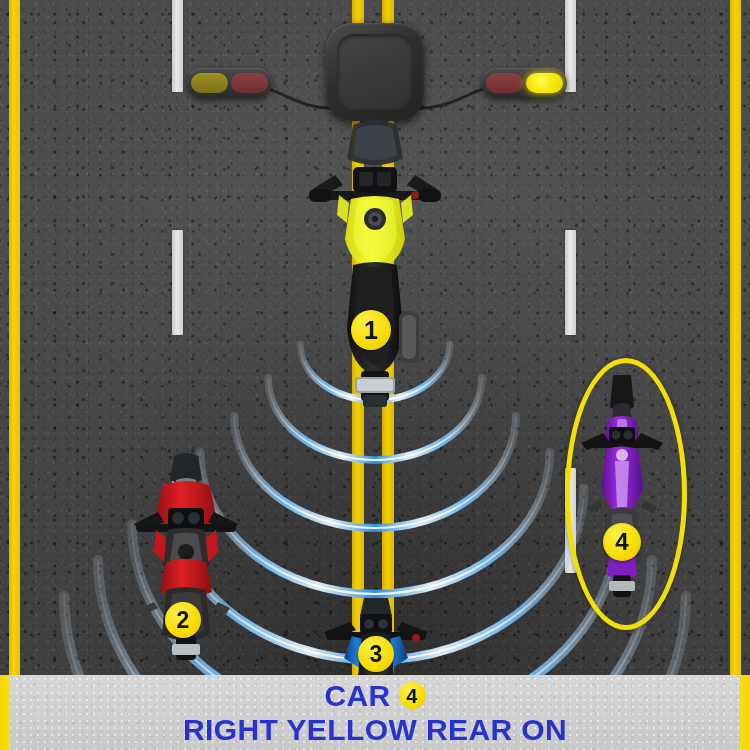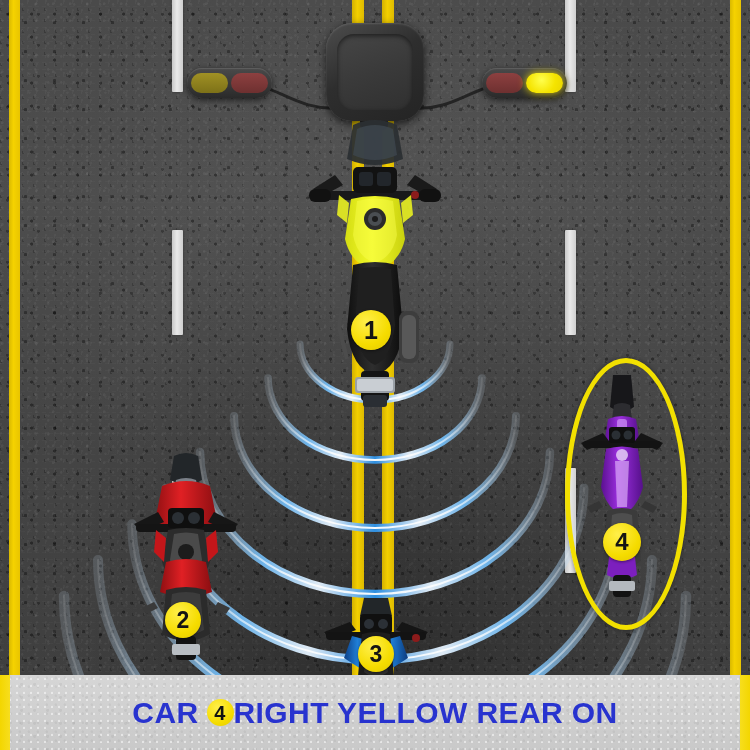--- a/index.html
+++ b/index.html
@@ -115,21 +115,21 @@
 
   
   .caption{
     position:absolute;left:0;top:675px;width:750px;height:75px;
     background:
       radial-gradient(circle at 20% 30%, rgba(0,0,0,.045) 0 1px, transparent 1.6px),
       radial-gradient(circle at 66% 72%, rgba(0,0,0,.05) 0 1.2px, transparent 1.8px),
       radial-gradient(circle at 43% 55%, rgba(255,255,255,.5) 0 1px, transparent 1.5px),
       linear-gradient(180deg,#d6d6d6,#cfcfcf 55%,#c9c9c9);
     background-size:9px 9px,13px 13px,7px 7px,100% 100%;
-    display:flex;flex-direction:row;align-items:center;justify-content:center;
+    display:flex;flex-direction:column;align-items:center;justify-content:center;
     overflow:hidden;
   }
   .caption .strip-left{position:absolute;left:0;top:0;width:10px;height:75px;
      background:linear-gradient(90deg,#f3d600,#f7de1e);}
   .caption .strip-right{position:absolute;right:0;top:0;width:10px;height:75px;
      background:linear-gradient(90deg,#f7de1e,#f3d600);}
   .cap-line{
     color:#2833cf;font-weight:bold;font-size:30px;letter-spacing:.4px;
     line-height:34px;white-space:nowrap;
     display:flex;align-items:center;justify-content:center;gap:8px;

